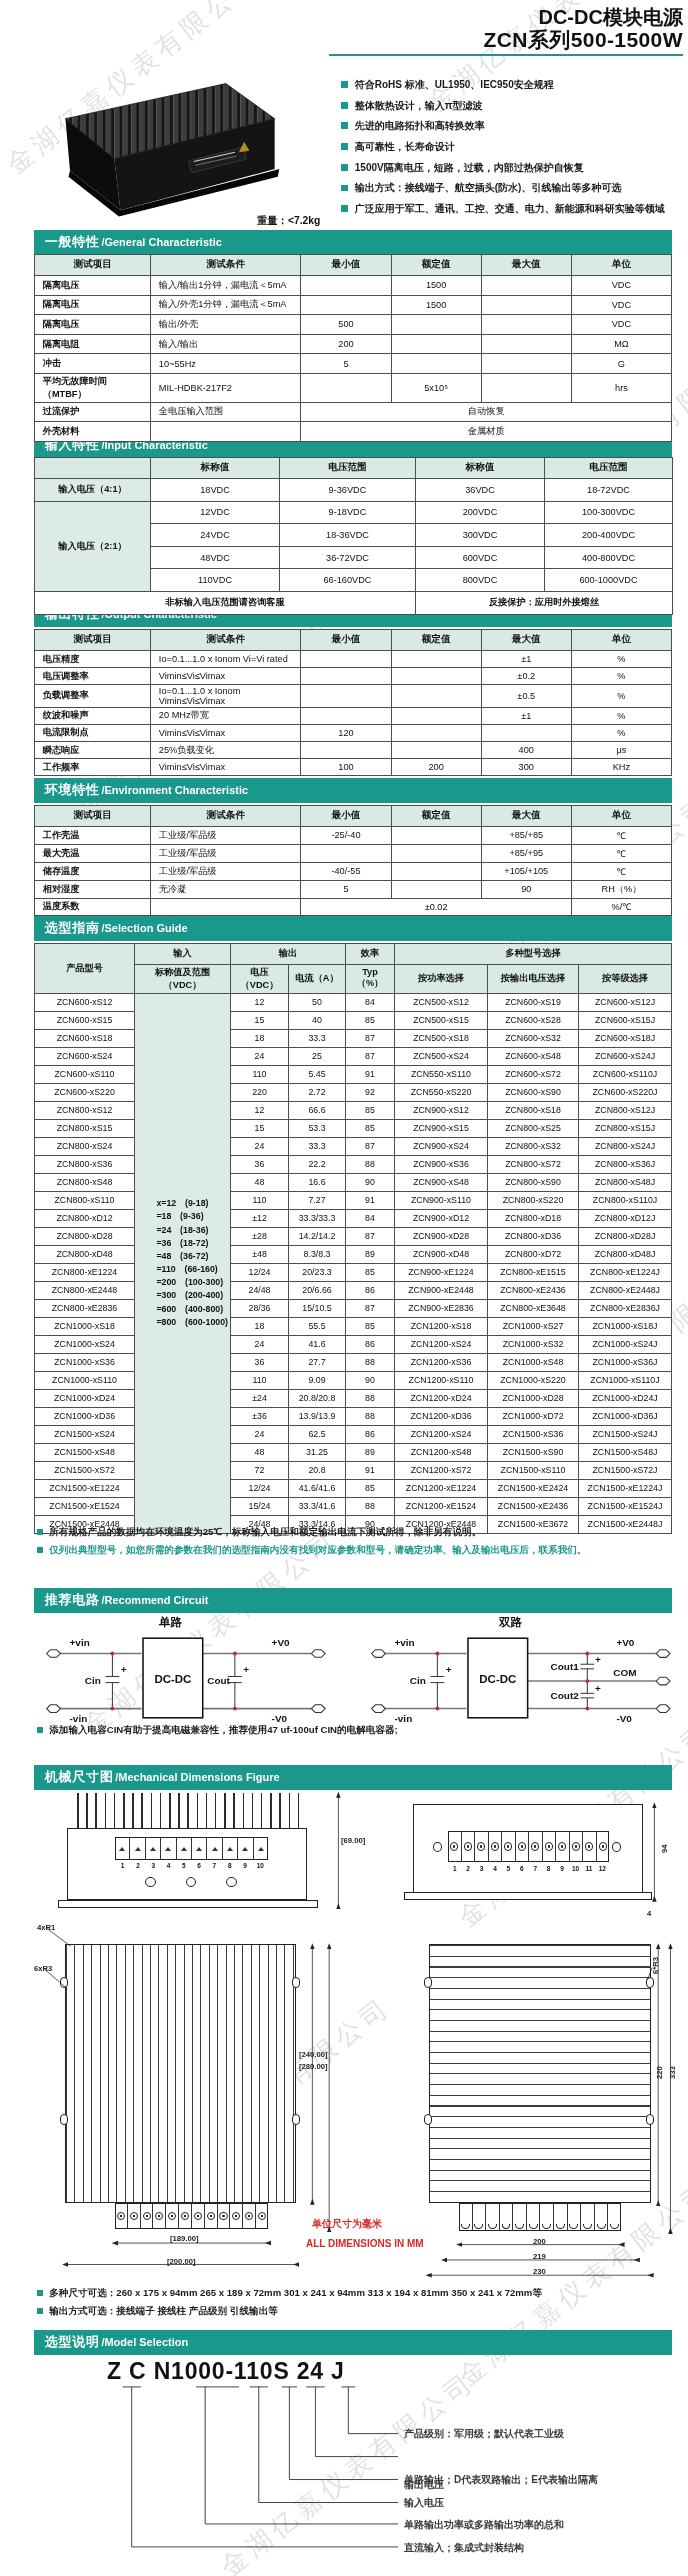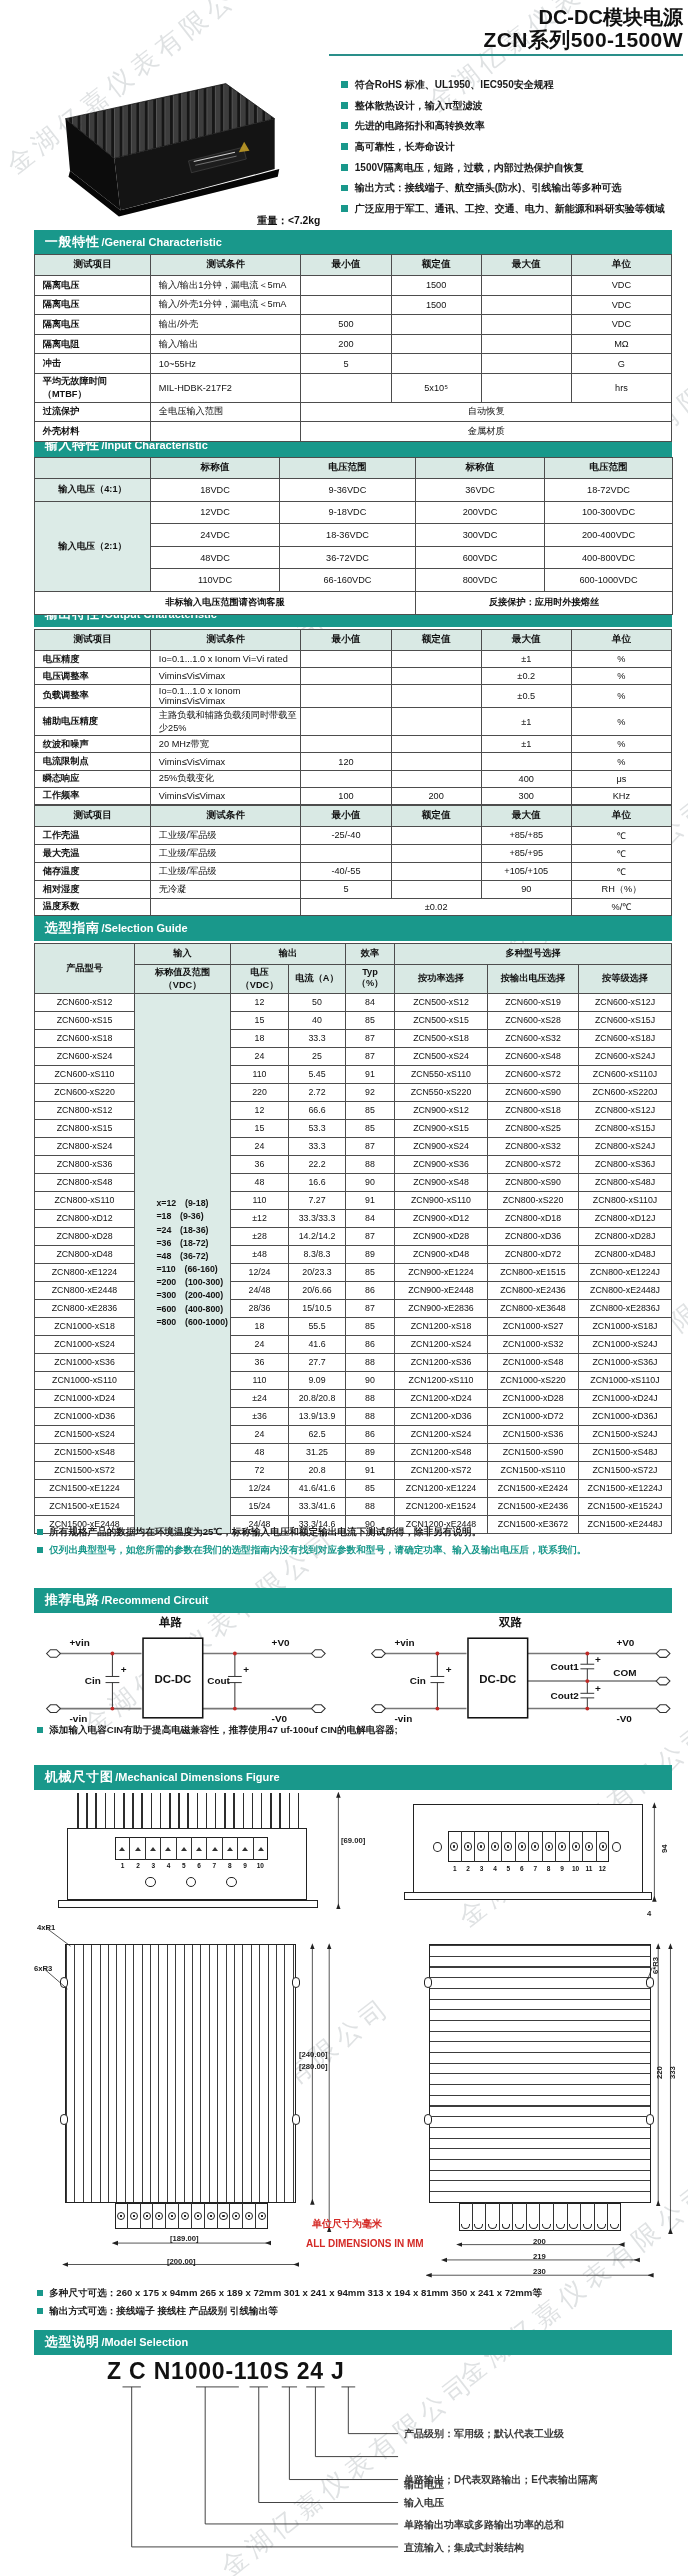--- a/index.html
+++ b/index.html
@@ -340,28 +340,20 @@
         </tr>
         <tr>
           <td class="c0">负载调整率</td>
           <td class="c1">Io=0.1...1.0 x Ionom Vimin≤Vi≤Vimax</td>
           <td class="c2"></td>
           <td class="c3"></td>
           <td class="c4">±0.5</td>
           <td class="c5">%</td>
         </tr>
         <tr>
-          <td class="c0">辅助电压精度</td>
-          <td class="c1">主路负载和辅路负载须同时带载至少25%</td>
-          <td class="c2"></td>
-          <td class="c3"></td>
-          <td class="c4">±1</td>
-          <td class="c5">%</td>
-        </tr>
-        <tr>
           <td class="c0">纹波和噪声</td>
           <td class="c1">20 MHz带宽</td>
           <td class="c2"></td>
           <td class="c3"></td>
           <td class="c4">±1</td>
           <td class="c5">%</td>
         </tr>
         <tr>
           <td class="c0">电流限制点</td>
           <td class="c1">Vimin≤Vi≤Vimax</td>

